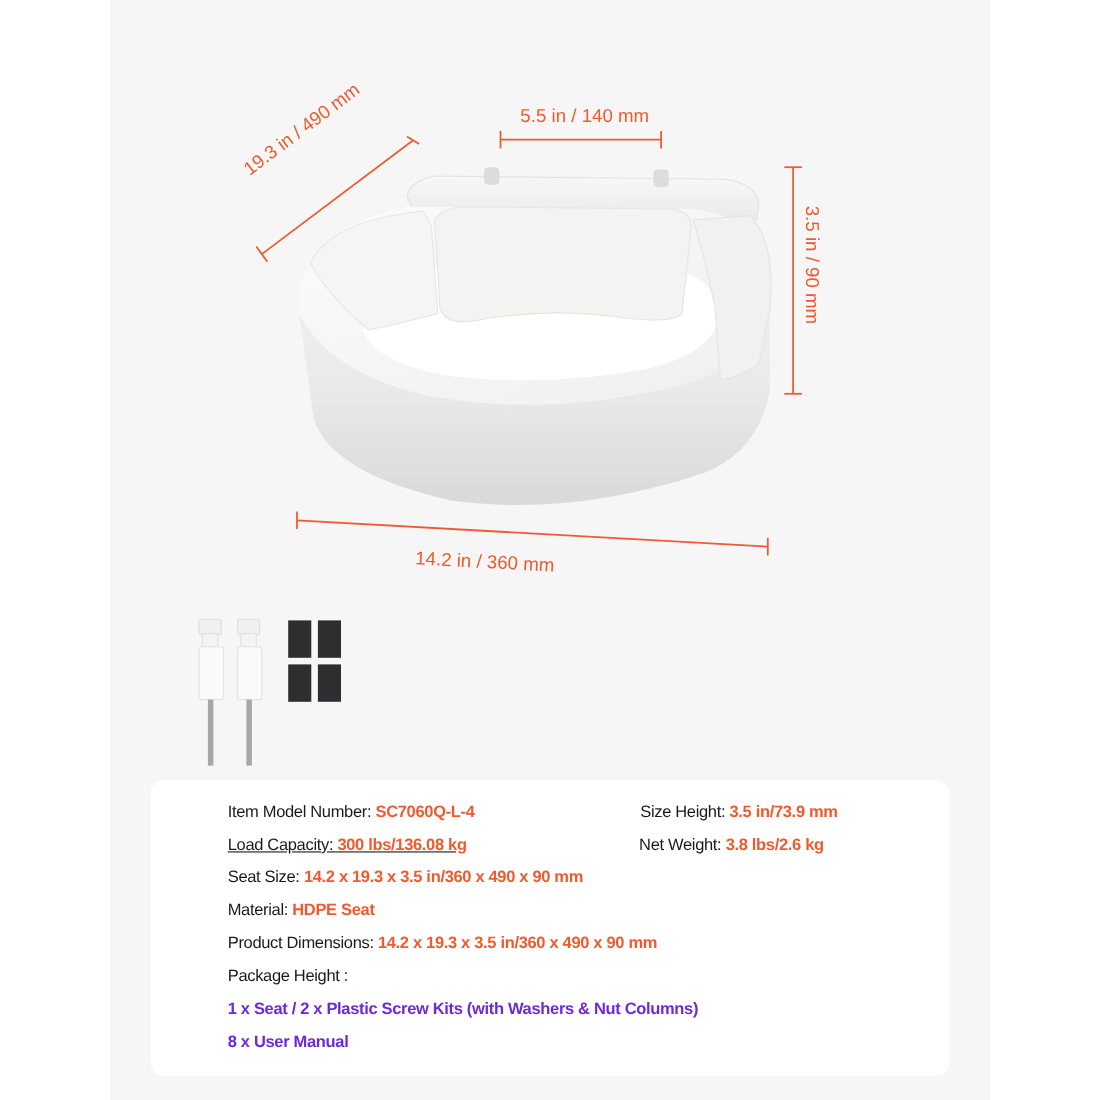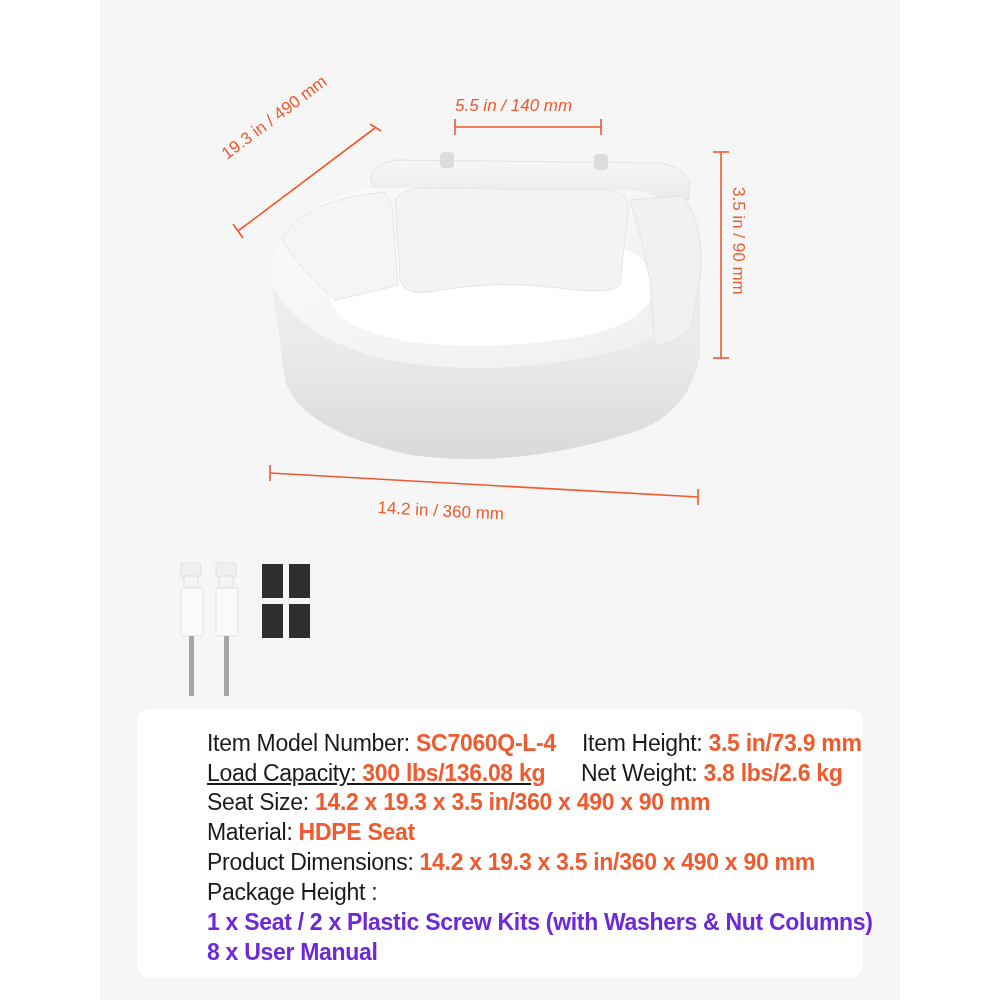--- a/index.html
+++ b/index.html
@@ -15,21 +15,21 @@
     .dim-label {
       position: absolute; color: #ef5a2e; font-size: 17px; white-space: nowrap;
       font-family: "Liberation Sans", sans-serif;
     }
     svg.overlay { position: absolute; left: 0; top: 0; }
     .card {
       position: absolute; left: 137px; top: 709px; width: 726px; height: 269px;
       background: #ffffff; border-radius: 12px;
     }
     .spec-line {
-      position: absolute; font-size: 23px; color: #1a1a1a; white-space: nowrap;
+      position: absolute; font-size: 15px; color: #1a1a1a; white-space: nowrap;
       letter-spacing: -0.3px;
       font-family: "Liberation Sans", sans-serif;
     }
     .spec-line .val { color: #ef5a2e; font-weight: bold; }
     .spec-line.accent { color: #6d28d9; font-weight: bold; }
   </style>
 </head>
 <body>
 
 <div class="panel"></div>
@@ -105,32 +105,32 @@
   </g>
 
   <g fill="#2e2e30">
     <rect x="262" y="564" width="21" height="34"></rect>
     <rect x="289" y="564" width="21" height="34"></rect>
     <rect x="262" y="604" width="21" height="34"></rect>
     <rect x="289" y="604" width="21" height="34"></rect>
   </g>
 </svg>
 
-<div class="dim-label" style="left:455px; top:96px;font-style:italic;">5.5 in / 140 mm</div>
+<div class="dim-label" style="left:473px; top:96px;">5.5 in / 140 mm</div>
 <div class="dim-label" style="left:218px; top:148px; transform: rotate(-37deg); transform-origin: left top;">19.3 in / 490 mm</div>
 <div class="dim-label" style="left:748px; top:187px; transform: rotate(90deg); transform-origin: left top;">3.5 in / 90 mm</div>
 <div class="dim-label" style="left:378px; top:498px; transform: rotate(3deg); transform-origin: left top;">14.2 in / 360 mm</div>
 
 <div class="card"></div>
 
 <div class="spec-line" style="left:207px; top:730px;">
   <span>Item Model Number: </span><span class="val">SC7060Q-L-4</span>
 </div>
 <div class="spec-line" style="left:582px; top:730px;">
-  <span>Item Height: </span><span class="val">3.5 in/73.9 mm</span>
+  <span>Size Height: </span><span class="val">3.5 in/73.9 mm</span>
 </div>
 
 <div class="spec-line" style="left:207px; top:760px;text-decoration:underline;">
   <span>Load Capacity: </span><span class="val">300 lbs/136.08 kg</span>
 </div>
 <div class="spec-line" style="left:581px; top:760px;">
   <span>Net Weight: </span><span class="val">3.8 lbs/2.6 kg</span>
 </div>
 
 <div class="spec-line" style="left:207px; top:789px;">

